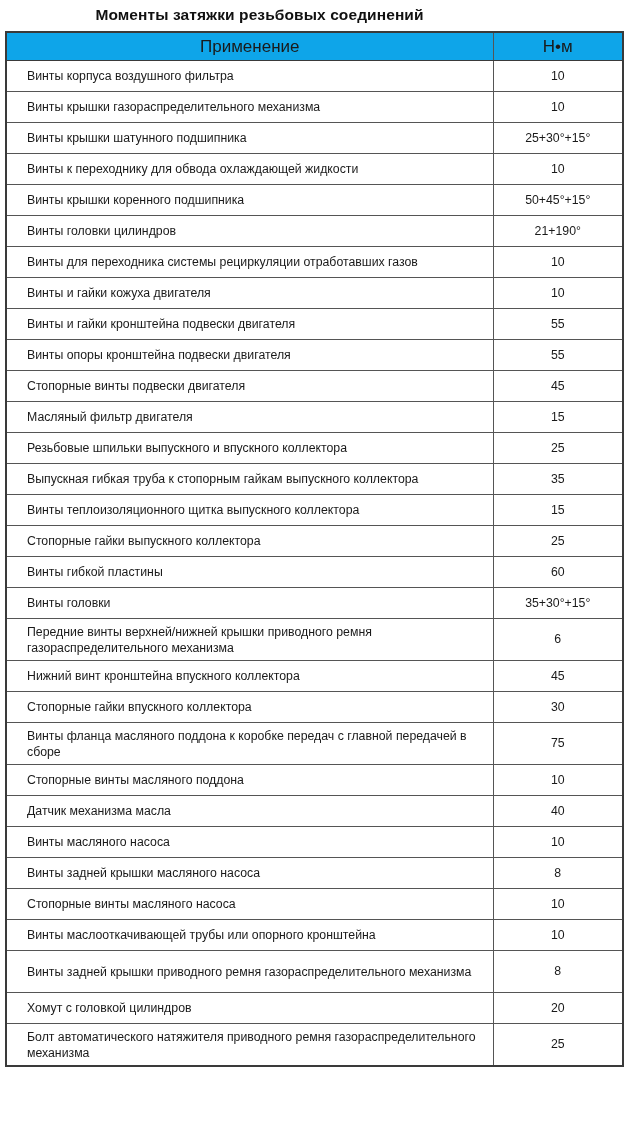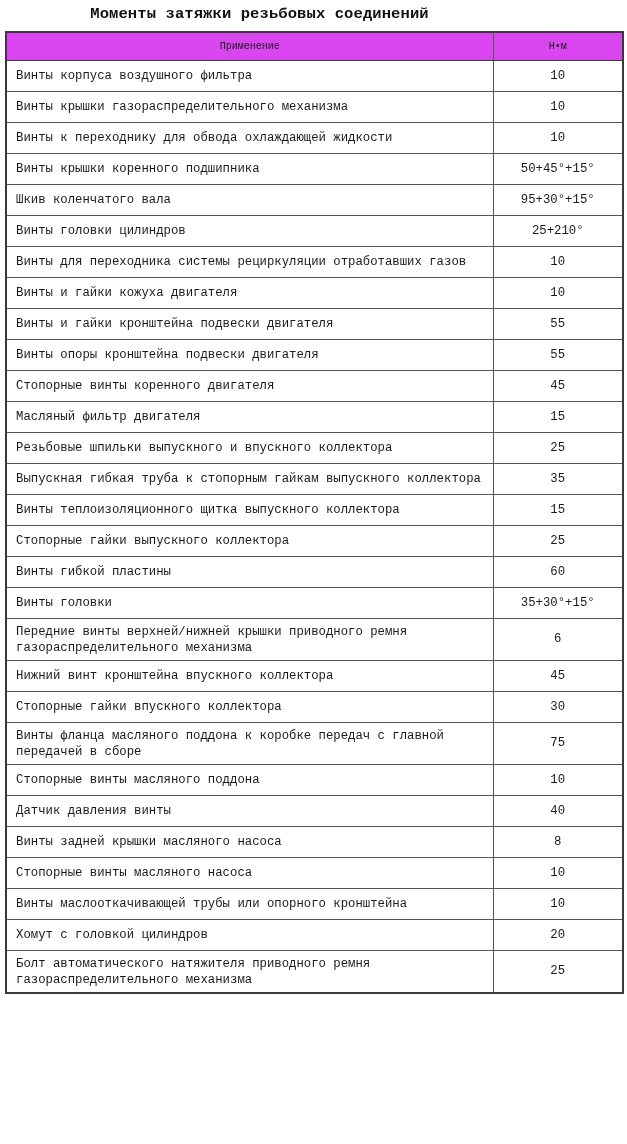--- a/index.html
+++ b/index.html
@@ -12,21 +12,20 @@
     height: 1144px;
     font-family: "Liberation Sans", "DejaVu Sans", sans-serif;
     color: #1a1a1a;
     overflow: hidden;
   }
   .page {
     width: 519px;
     height: 1144px;
     position: relative;
     box-sizing: border-box;
-    font-family: Liberation Mono, monospace;
   }
   .doc-title {
     text-align: center;
     font-size: 15.5px;
     font-weight: bold;
     color: #111111;
     letter-spacing: 0.1px;
     padding: 5px 0 7px 0;
     margin: 0;
     line-height: 19px;
@@ -47,30 +46,30 @@
   table.torque th,
   table.torque td {
     border: 1px solid #555555;
     font-size: 12.3px;
     line-height: 15px;
     color: #1a1a1a;
     font-weight: normal;
     vertical-align: middle;
   }
   table.torque thead th {
-    background: #d946ef;
+    background: #0ea5e9;
     text-align: center;
     height: 23px;
     padding: 2px 0;
-    font-size: 10px;
+    font-size: 17px;
     border-bottom: 1.5px solid #3a3a3a;
   }
   table.torque tbody td.app {
     text-align: left;
-    padding: 3px 4px 3px 9px;
+    padding: 3px 4px 3px 20px;
   }
   table.torque tbody td.val {
     text-align: center;
     padding: 3px 4px;
     white-space: nowrap;
   }
   table.torque tbody tr.single td { height: 24px; }
   table.torque tbody tr.double td { height: 35px; }
   table.torque tbody tr.double td.app { line-height: 16px; }
 </style>
@@ -96,53 +95,53 @@
       <tbody id="table-body">
           <tr class="single">
             <td class="app">Винты корпуса воздушного фильтра</td>
             <td class="val">10</td>
           </tr>
           <tr class="single">
             <td class="app">Винты крышки газораспределительного механизма</td>
             <td class="val">10</td>
           </tr>
           <tr class="single">
+            <td class="app">Винты крышки шатунного подшипника</td>
+            <td class="val">25+30°+15°</td>
+          </tr>
+          <tr class="single">
             <td class="app">Винты к переходнику для обвода охлаждающей жидкости</td>
             <td class="val">10</td>
           </tr>
           <tr class="single">
             <td class="app">Винты крышки коренного подшипника</td>
             <td class="val">50+45°+15°</td>
           </tr>
           <tr class="single">
-            <td class="app">Шкив коленчатого вала</td>
-            <td class="val">95+30°+15°</td>
-          </tr>
-          <tr class="single">
             <td class="app">Винты головки цилиндров</td>
-            <td class="val">25+210°</td>
+            <td class="val">21+190°</td>
           </tr>
           <tr class="single">
             <td class="app">Винты для переходника системы рециркуляции отработавших газов</td>
             <td class="val">10</td>
           </tr>
           <tr class="single">
             <td class="app">Винты и гайки кожуха двигателя</td>
             <td class="val">10</td>
           </tr>
           <tr class="single">
             <td class="app">Винты и гайки кронштейна подвески двигателя</td>
             <td class="val">55</td>
           </tr>
           <tr class="single">
             <td class="app">Винты опоры кронштейна подвески двигателя</td>
             <td class="val">55</td>
           </tr>
           <tr class="single">
-            <td class="app">Стопорные винты коренного двигателя</td>
+            <td class="app">Стопорные винты подвески двигателя</td>
             <td class="val">45</td>
           </tr>
           <tr class="single">
             <td class="app">Масляный фильтр двигателя</td>
             <td class="val">15</td>
           </tr>
           <tr class="single">
             <td class="app">Резьбовые шпильки выпускного и впускного коллектора</td>
             <td class="val">25</td>
           </tr>
@@ -180,34 +179,42 @@
           </tr>
           <tr class="double">
             <td class="app">Винты фланца масляного поддона к коробке передач с главной передачей в сборе</td>
             <td class="val">75</td>
           </tr>
           <tr class="single">
             <td class="app">Стопорные винты масляного поддона</td>
             <td class="val">10</td>
           </tr>
           <tr class="single">
-            <td class="app">Датчик давления винты</td>
+            <td class="app">Датчик механизма масла</td>
             <td class="val">40</td>
+          </tr>
+          <tr class="single">
+            <td class="app">Винты масляного насоса</td>
+            <td class="val">10</td>
           </tr>
           <tr class="single">
             <td class="app">Винты задней крышки масляного насоса</td>
             <td class="val">8</td>
           </tr>
           <tr class="single">
             <td class="app">Стопорные винты масляного насоса</td>
             <td class="val">10</td>
           </tr>
           <tr class="single">
             <td class="app">Винты маслооткачивающей трубы или опорного кронштейна</td>
             <td class="val">10</td>
+          </tr>
+          <tr class="double">
+            <td class="app">Винты задней крышки приводного ремня газораспределительного механизма</td>
+            <td class="val">8</td>
           </tr>
           <tr class="single">
             <td class="app">Хомут с головкой цилиндров</td>
             <td class="val">20</td>
           </tr>
           <tr class="double">
             <td class="app">Болт автоматического натяжителя приводного ремня газораспределительного механизма</td>
             <td class="val">25</td>
           </tr>
         </tbody>

